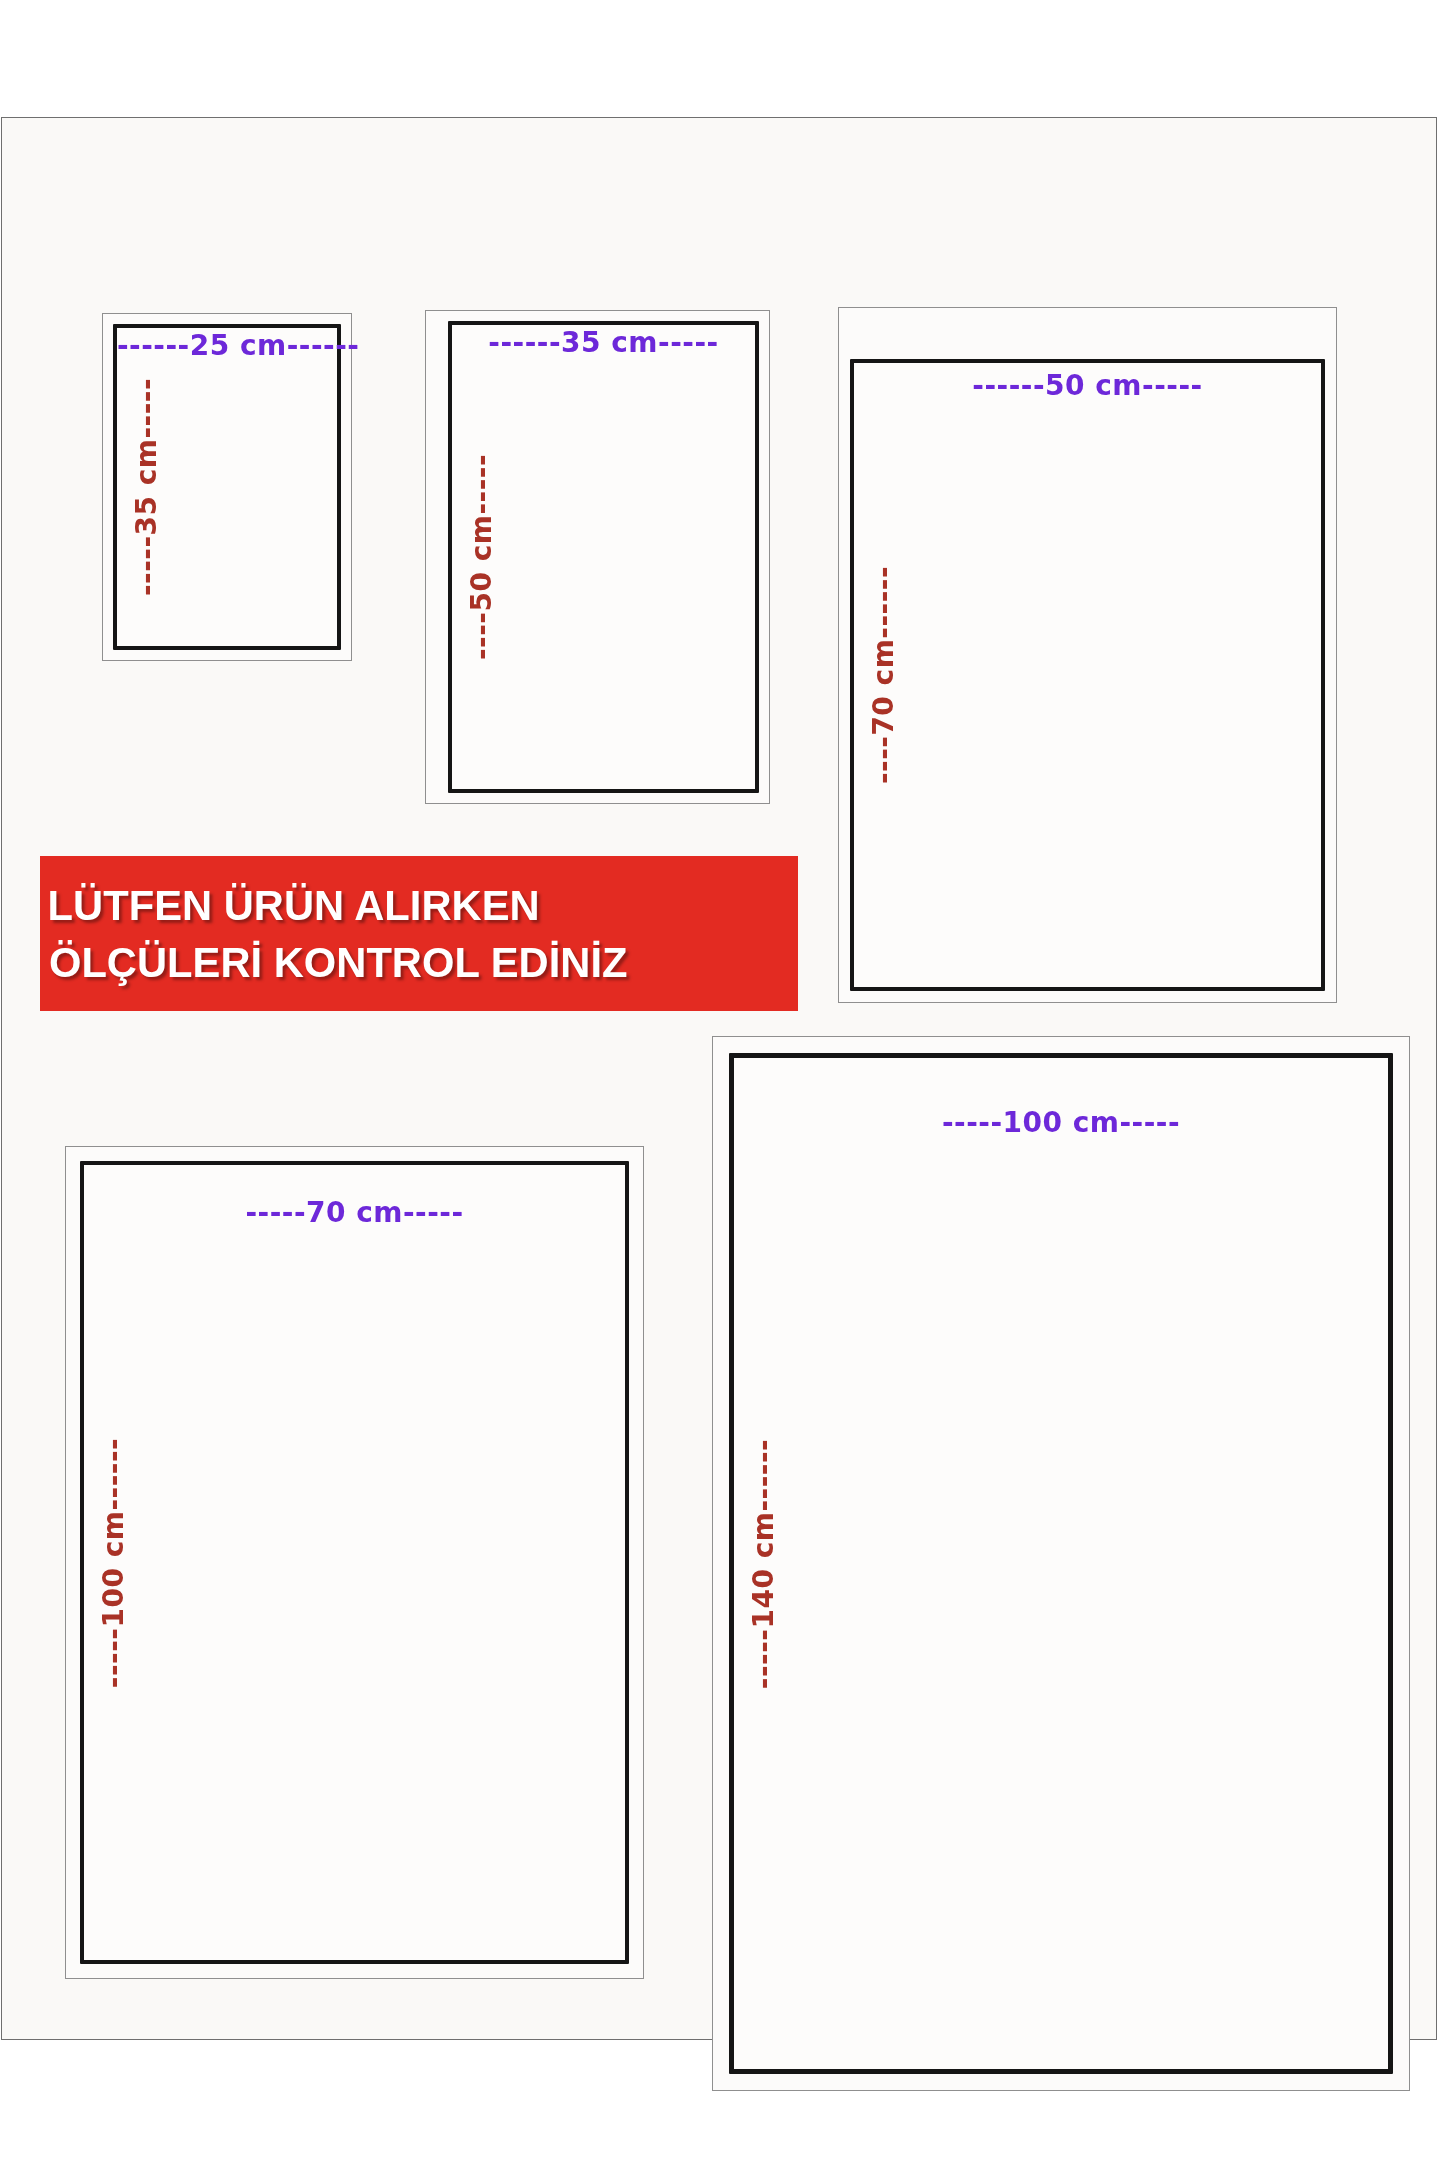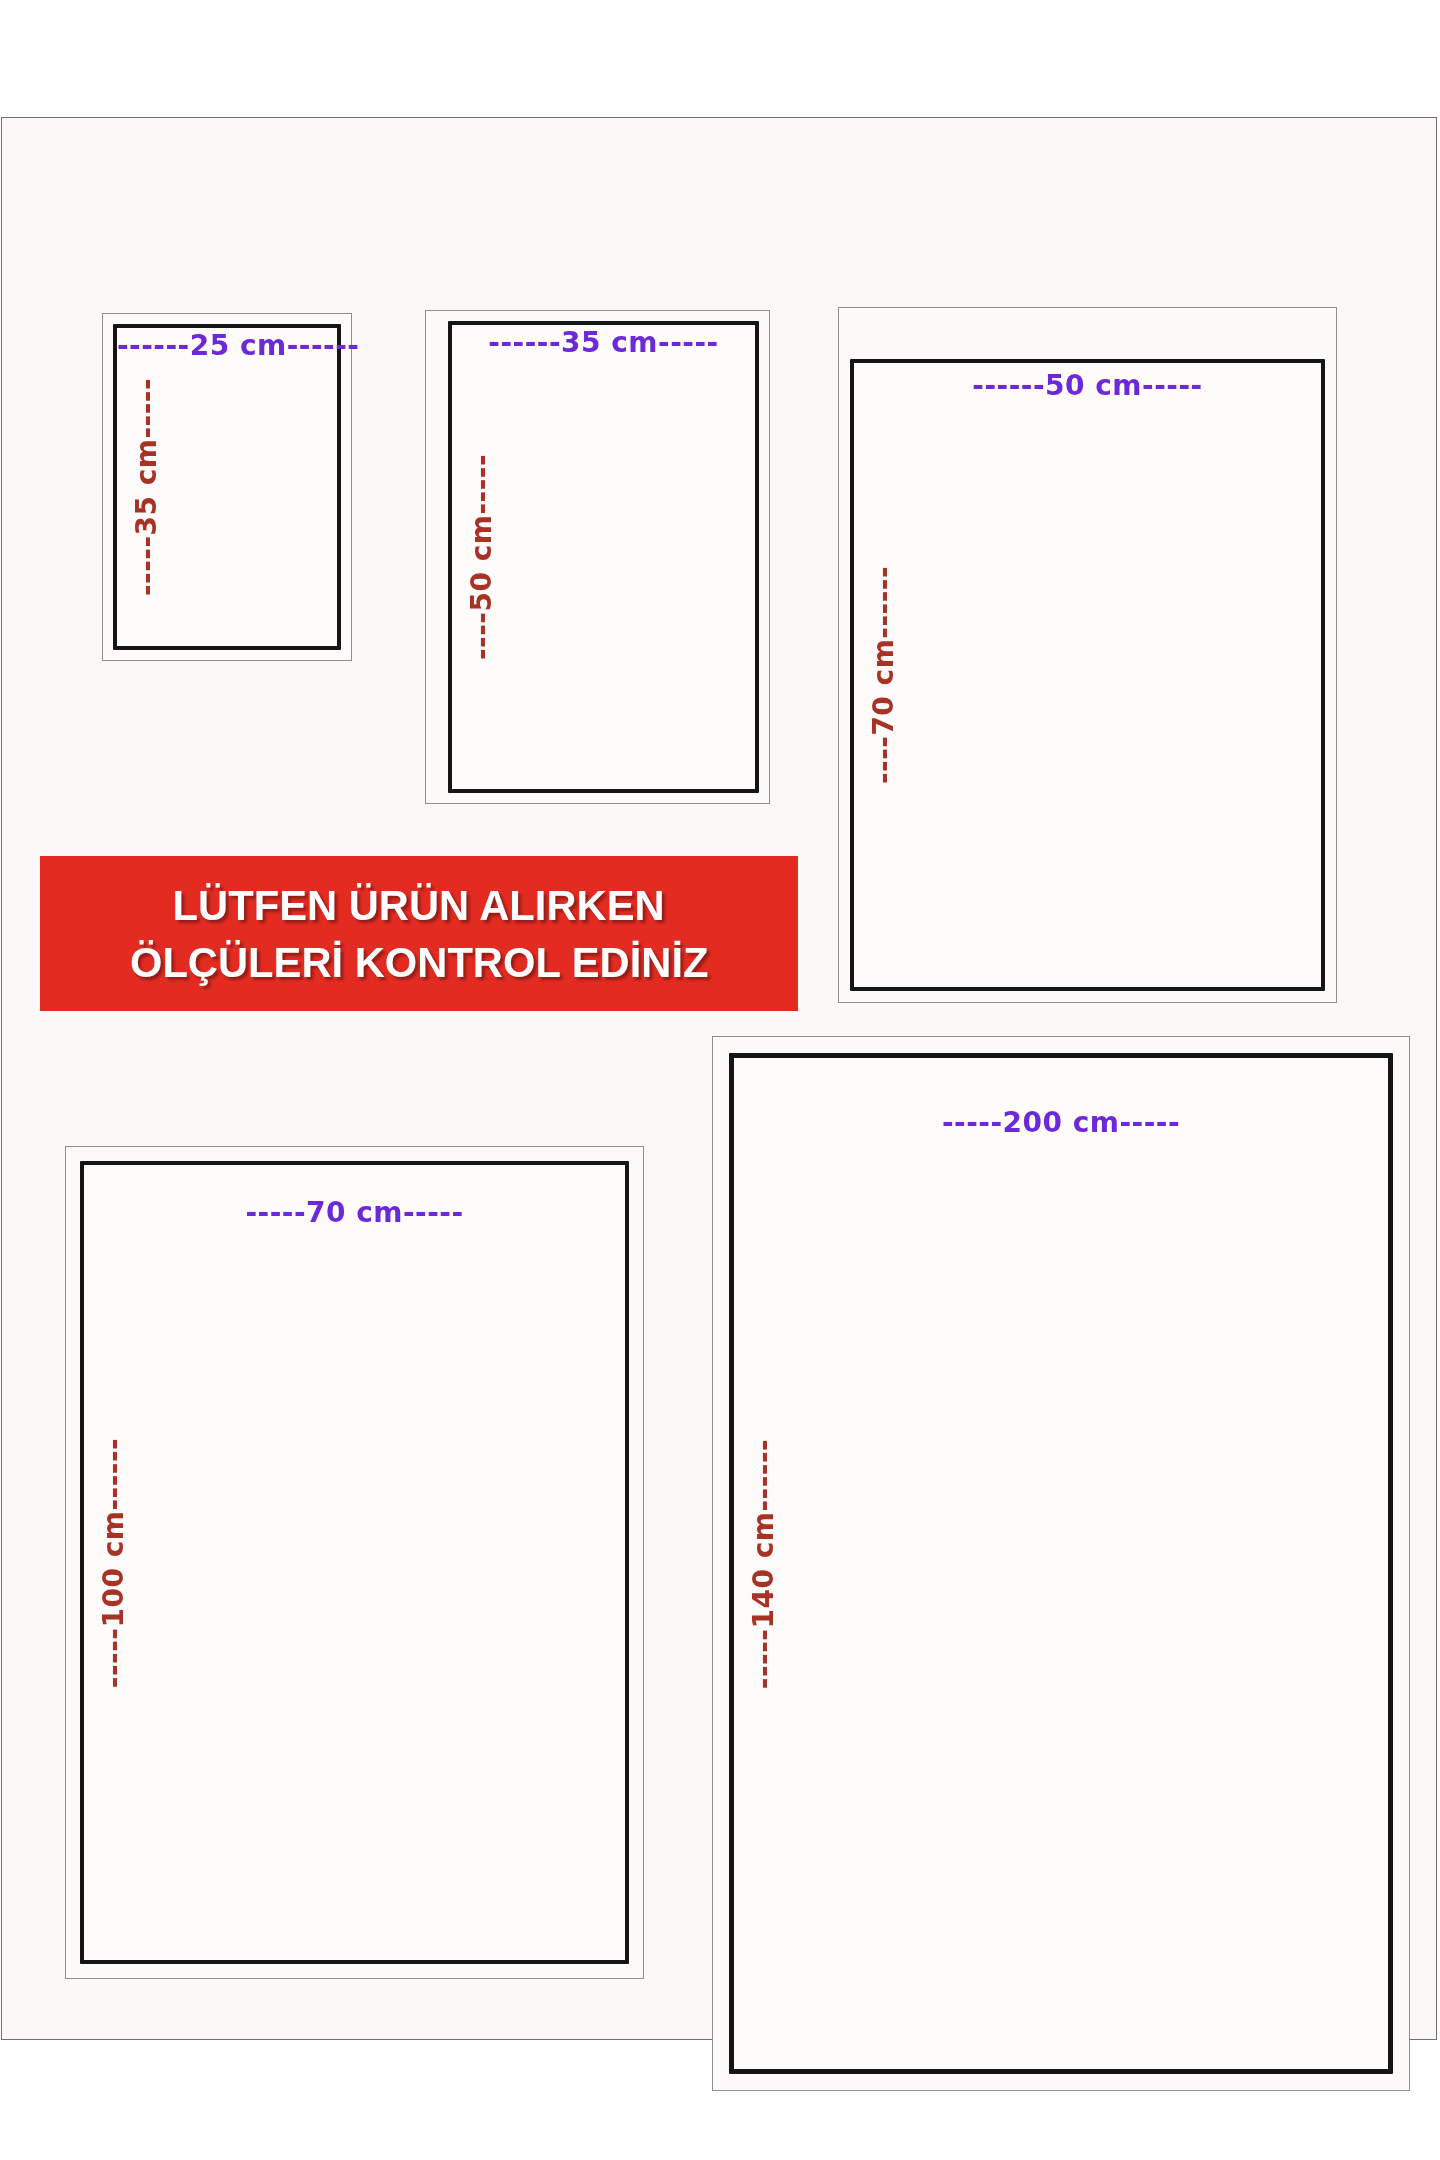--- a/index.html
+++ b/index.html
@@ -82,21 +82,21 @@
 
   
   .banner{
     position:absolute;
     left:38px; top:738px;
     width:758px; height:155px;
     background:#e32b22;
     display:flex;
     flex-direction:column;
     justify-content:center;
-    align-items:center;
+    align-items:flex-start;
     gap:4px;
   }
   .banner div{
     font-family:"Liberation Sans","DejaVu Sans",sans-serif;
     font-weight:bold;
     font-size:43px;
     line-height:53px;
     color:#ffffff;
     letter-spacing:0px;
     text-shadow:3px 3px 3px rgba(0,0,0,0.35);
@@ -140,21 +140,21 @@
     <div class="inner">
       <div class="w-label">-----70 cm-----</div>
       <div class="h-wrap">
         <span class="h-label">-----100 cm------</span>
       </div>
     </div>
   </div>
 
   <div class="frame s5">
     <div class="inner">
-      <div class="w-label">-----200 cm-----</div>
+      <div class="w-label">-----100 cm-----</div>
       <div class="h-wrap">
         <span class="h-label">-----140 cm------</span>
       </div>
     </div>
   </div>
 
   <div class="banner">
     <div>LÜTFEN ÜRÜN ALIRKEN</div>
     <div>ÖLÇÜLERİ KONTROL EDİNİZ</div>
   </div>

